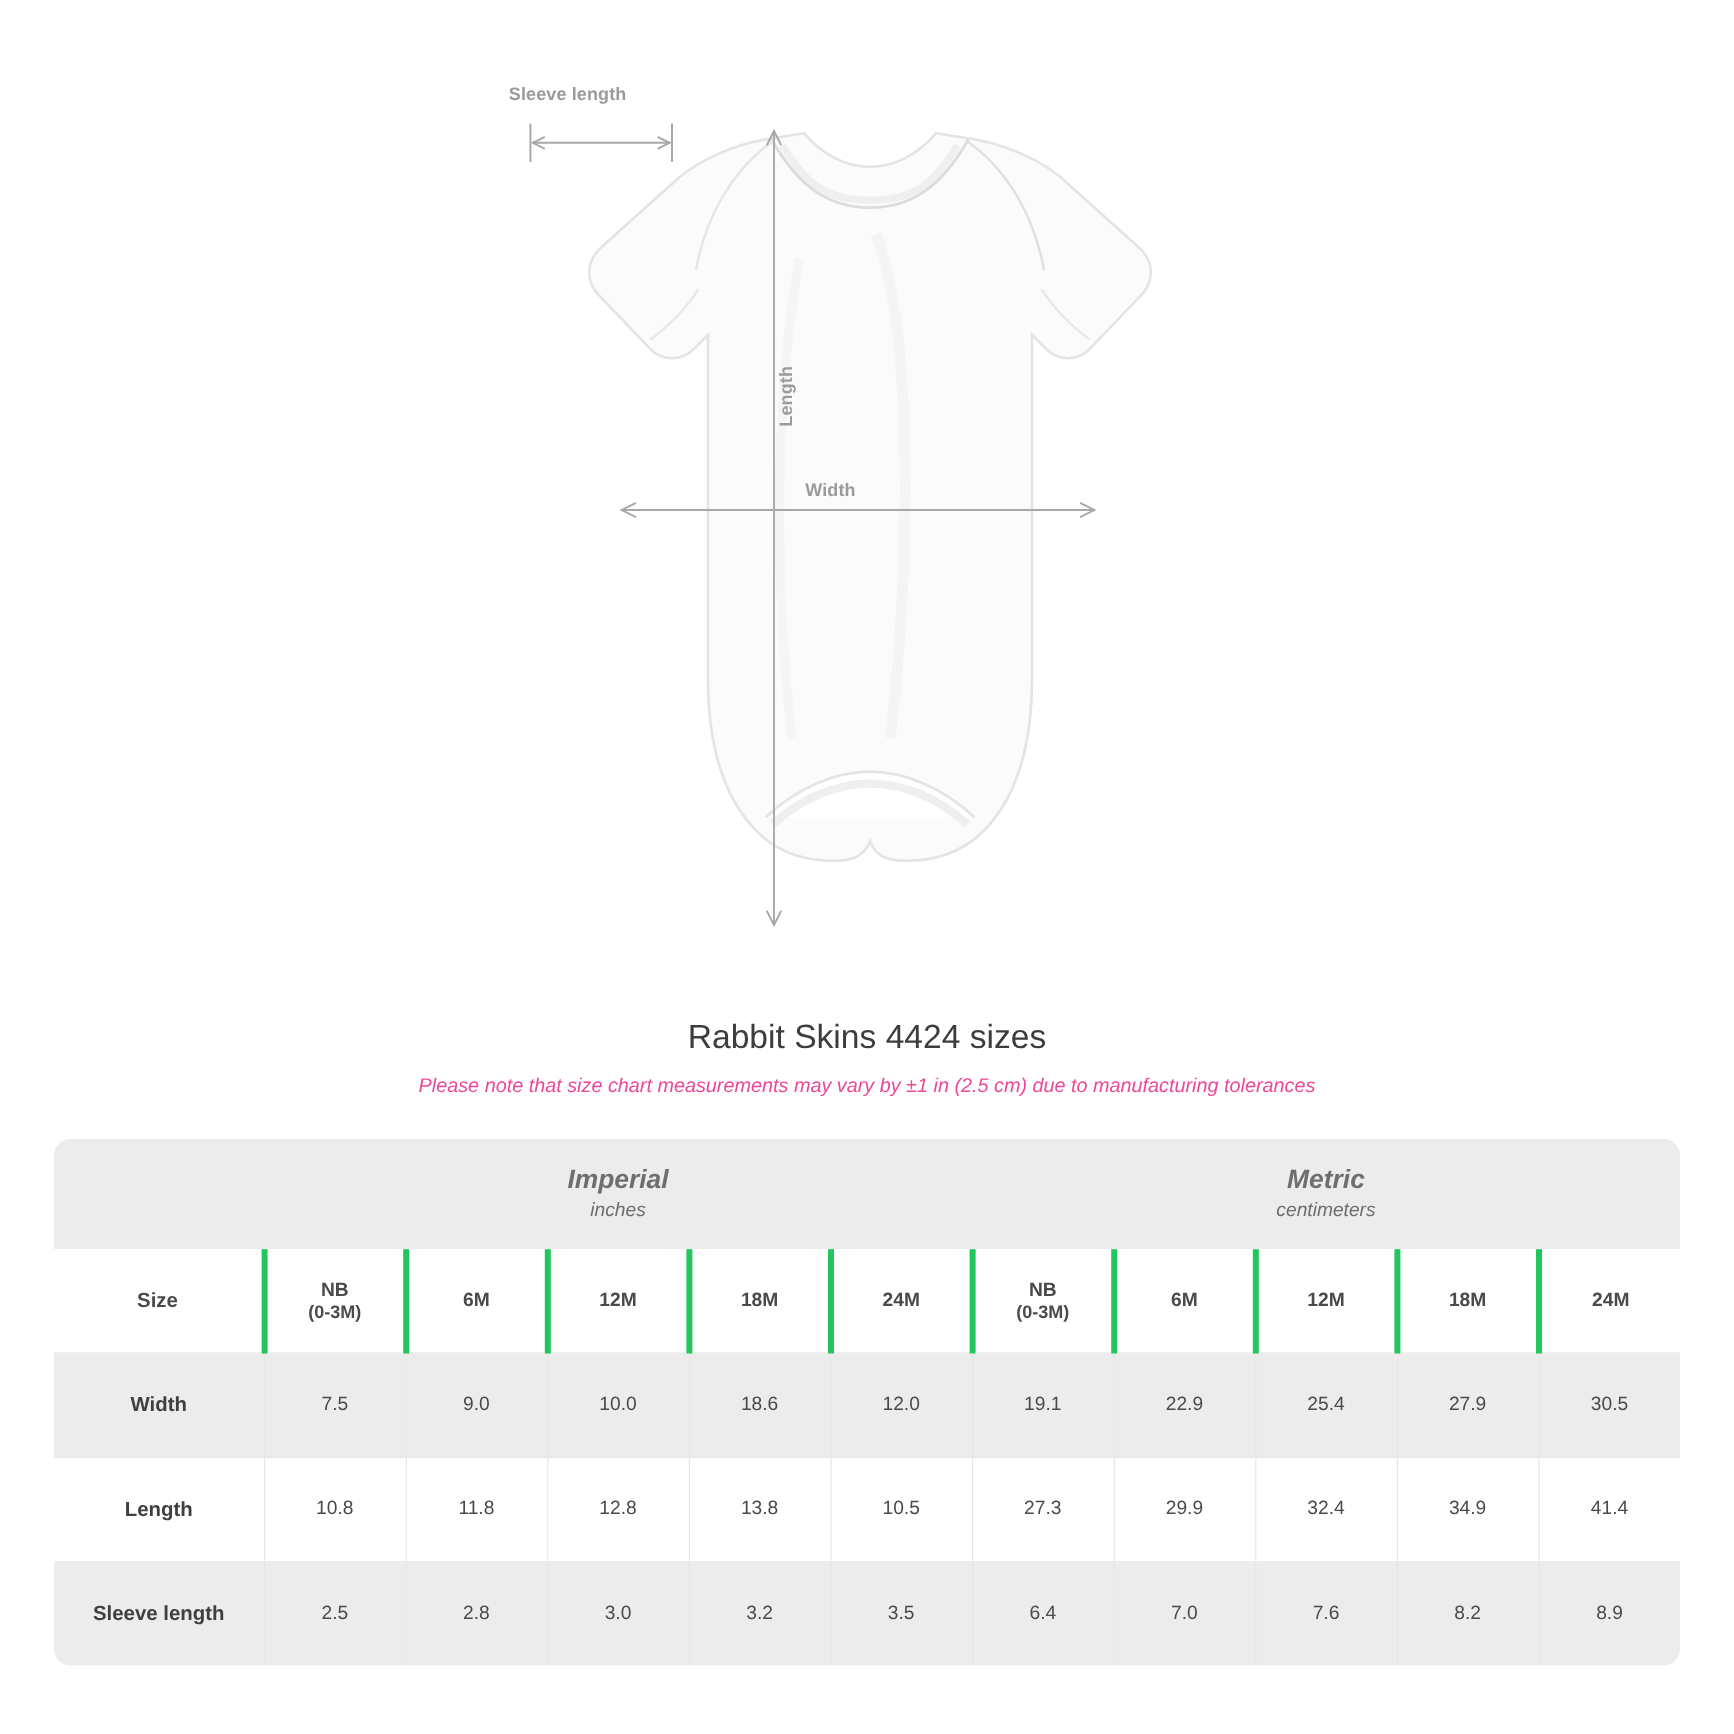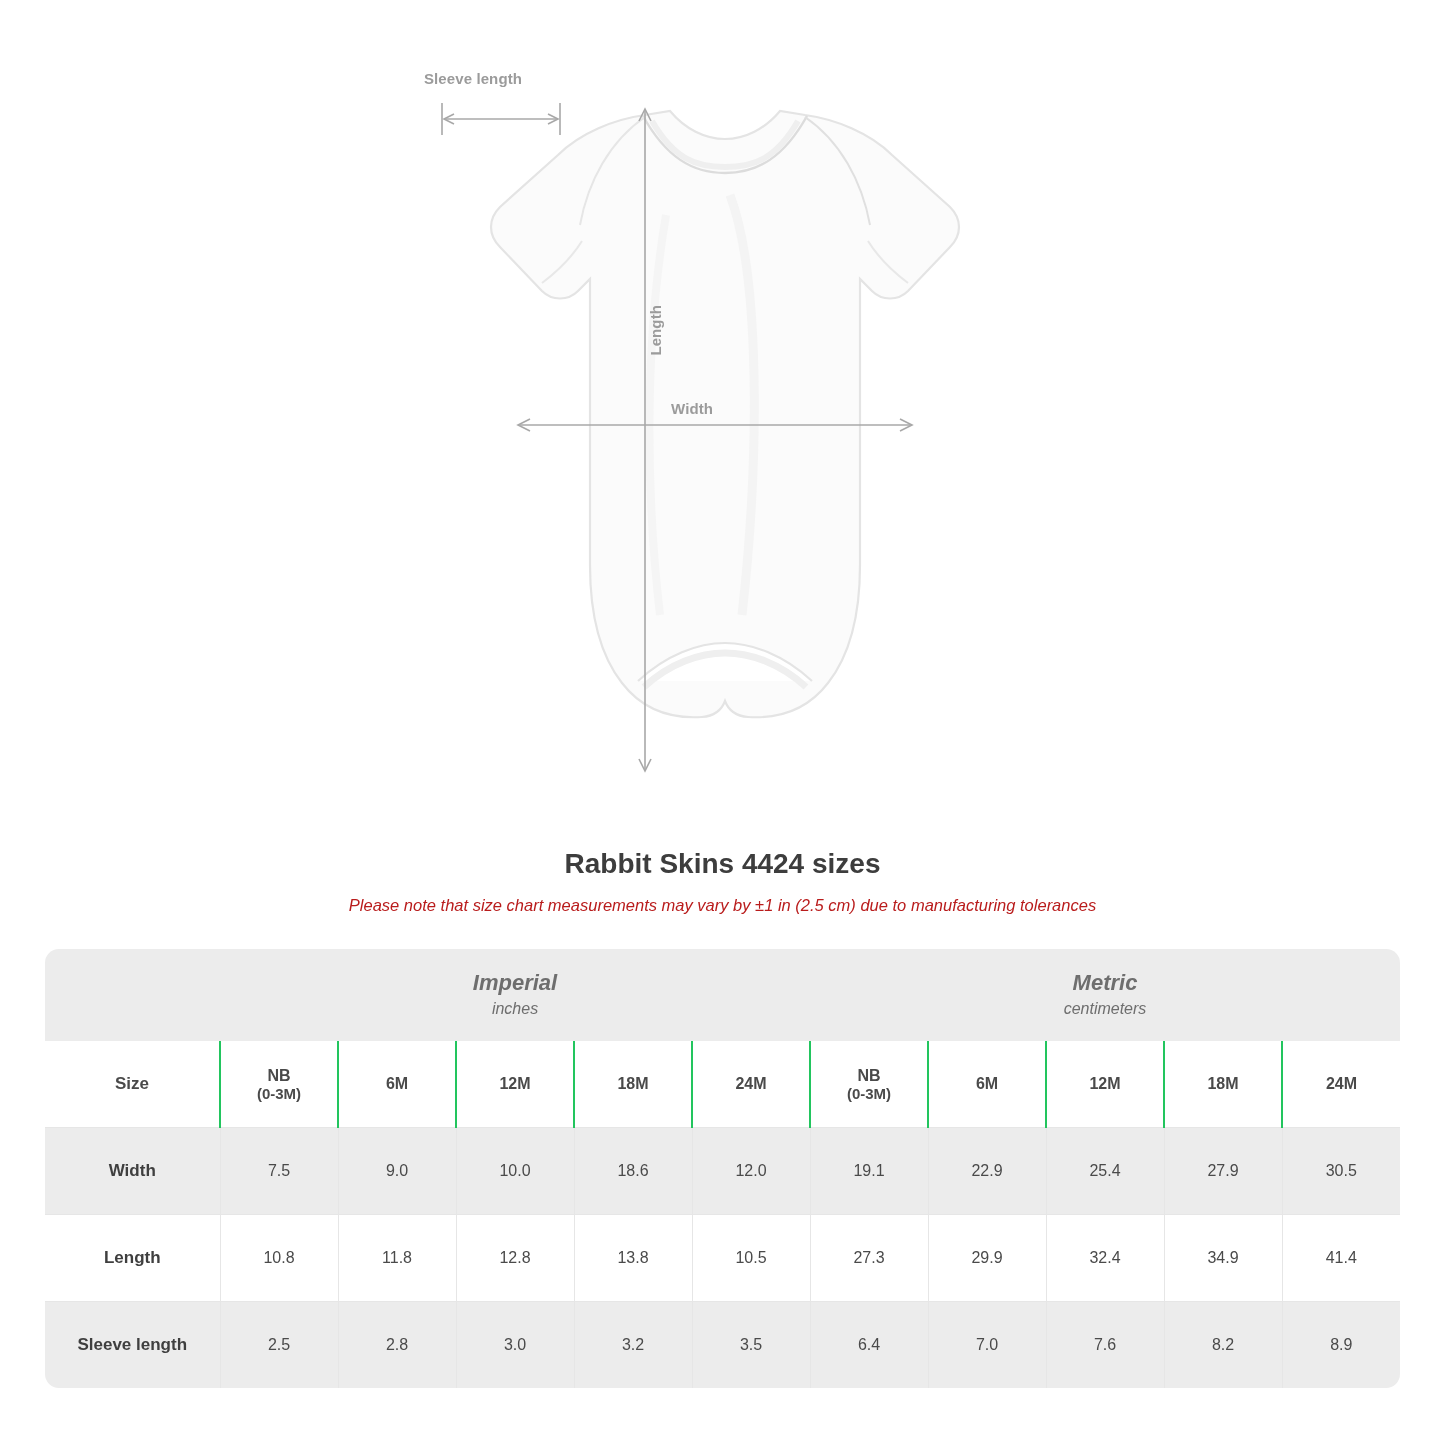--- a/index.html
+++ b/index.html
@@ -46,28 +46,28 @@
     transform: rotate(180deg);
   }
 
   
   .title-block {
     text-align: center;
     margin-top: 28px;
   }
   .chart-title {
     font-size: 28px;
-    font-weight: bold;
+    font-weight: normal;
     color: #3d3d3d;
     margin: 0 0 16px 0;
   }
   .chart-note {
     font-size: 16.5px;
     font-style: italic;
-    color: #b91c1c;
+    color: #ec4899;
     margin: 0;
   }
 
   
   .table-wrap {
     margin: 34px 45px 0 45px;
     border-radius: 14px;
     overflow: hidden;
   }
   table.size-table {
@@ -99,21 +99,21 @@
     font-style: italic;
     color: #6e6e6e;
     line-height: 1.5;
   }
   .head-row td {
     background: #ffffff;
     height: 84px;
     font-weight: bold;
     font-size: 16px;
     color: #3f3f3f;
-    border-right: 2px solid #22c55e;
+    border-right: 5px solid #22c55e;
   }
   .head-row td:last-child { border-right: none; }
   .head-row td.rowlabel { font-size: 17px; }
   .sub { display: block; font-size: 15px; font-weight: bold; }
 
   .data-row td {
     height: 84px;
     border-right: 1px solid #e6e6e6;
     border-top: 1px solid #e6e6e6;
   }

